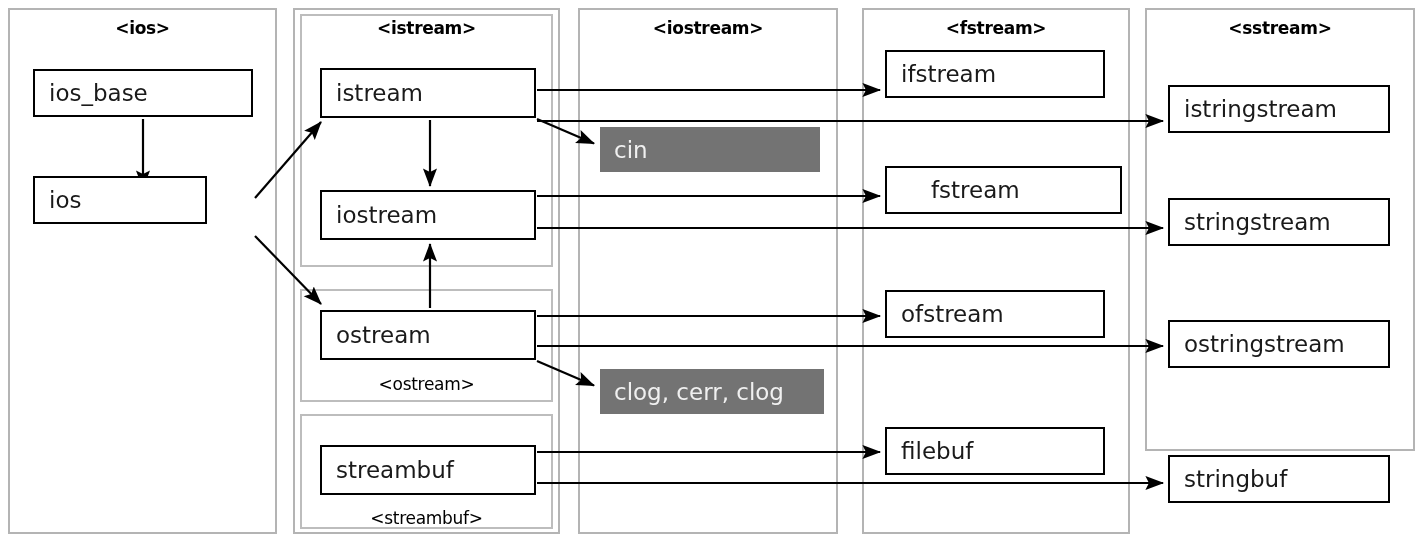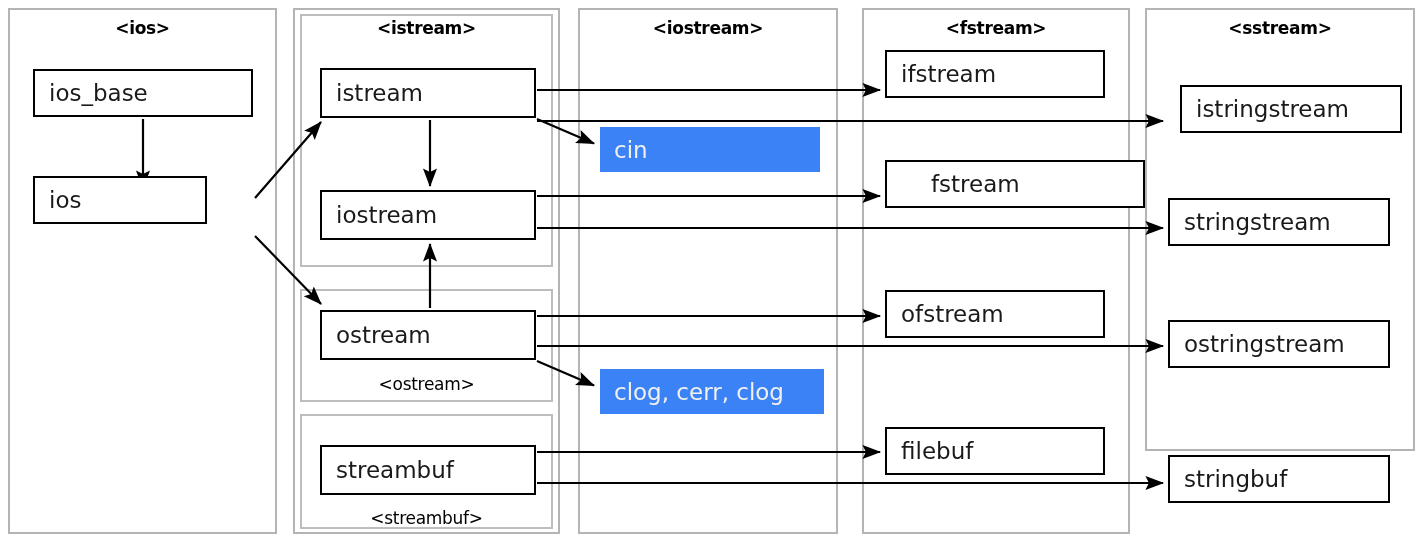--- a/index.html
+++ b/index.html
@@ -58,21 +58,21 @@
     box-sizing: border-box;
     display: flex;
     align-items: center;
     padding-left: 14px;
     font-size: 23px;
     color: #1a1a1a;
     white-space: nowrap;
   }
   .class-box.obj {
     border: none;
-    background: #3b82f6;
+    background: #737373;
     color: #f0f0f0;
   }
   
   #connectors {
     position: absolute;
     left: 0;
     top: 0;
     width: 1422px;
     height: 542px;
     pointer-events: none;
@@ -150,30 +150,30 @@
   </div>
   <div class="class-box obj" id="node-cin" style="left: 600px; top: 127px; width: 220px; height: 45px;">
     <span>cin</span>
   </div>
   <div class="class-box obj" id="node-coutcerrclog" style="left: 600px; top: 369px; width: 224px; height: 45px;">
     <span>clog, cerr, clog</span>
   </div>
   <div class="class-box" id="node-ifstream" style="left: 885px; top: 50px; width: 220px; height: 48px;">
     <span>ifstream</span>
   </div>
-  <div class="class-box" id="node-fstream" style="left: 885px; top: 160px; width: 260px; height: 48px; padding-left: 44px;">
+  <div class="class-box" id="node-fstream" style="left: 885px; top: 166px; width: 237px; height: 48px; padding-left: 44px;">
     <span>fstream</span>
   </div>
   <div class="class-box" id="node-ofstream" style="left: 885px; top: 290px; width: 220px; height: 48px;">
     <span>ofstream</span>
   </div>
   <div class="class-box" id="node-filebuf" style="left: 885px; top: 427px; width: 220px; height: 48px;">
     <span>filebuf</span>
   </div>
-  <div class="class-box" id="node-istringstream" style="left: 1168px; top: 85px; width: 222px; height: 48px; margin-left: 12px;">
+  <div class="class-box" id="node-istringstream" style="left: 1168px; top: 85px; width: 222px; height: 48px;">
     <span>istringstream</span>
   </div>
   <div class="class-box" id="node-stringstream" style="left: 1168px; top: 198px; width: 222px; height: 48px;">
     <span>stringstream</span>
   </div>
   <div class="class-box" id="node-ostringstream" style="left: 1168px; top: 320px; width: 222px; height: 48px;">
     <span>ostringstream</span>
   </div>
   <div class="class-box" id="node-stringbuf" style="left: 1168px; top: 455px; width: 222px; height: 48px;">
     <span>stringbuf</span>

